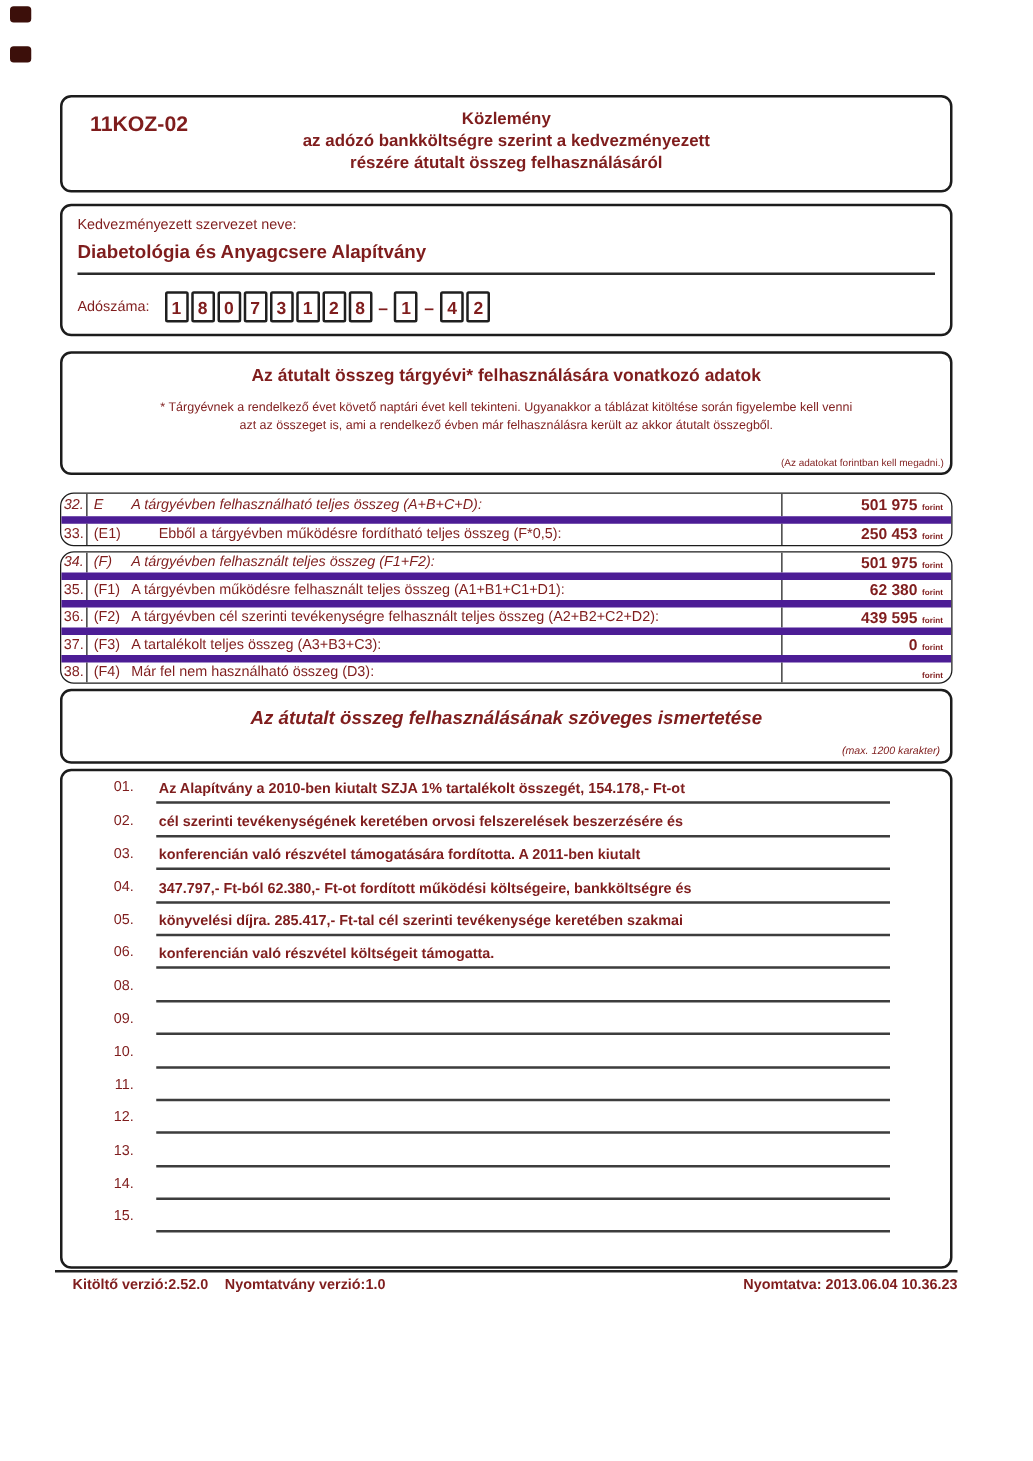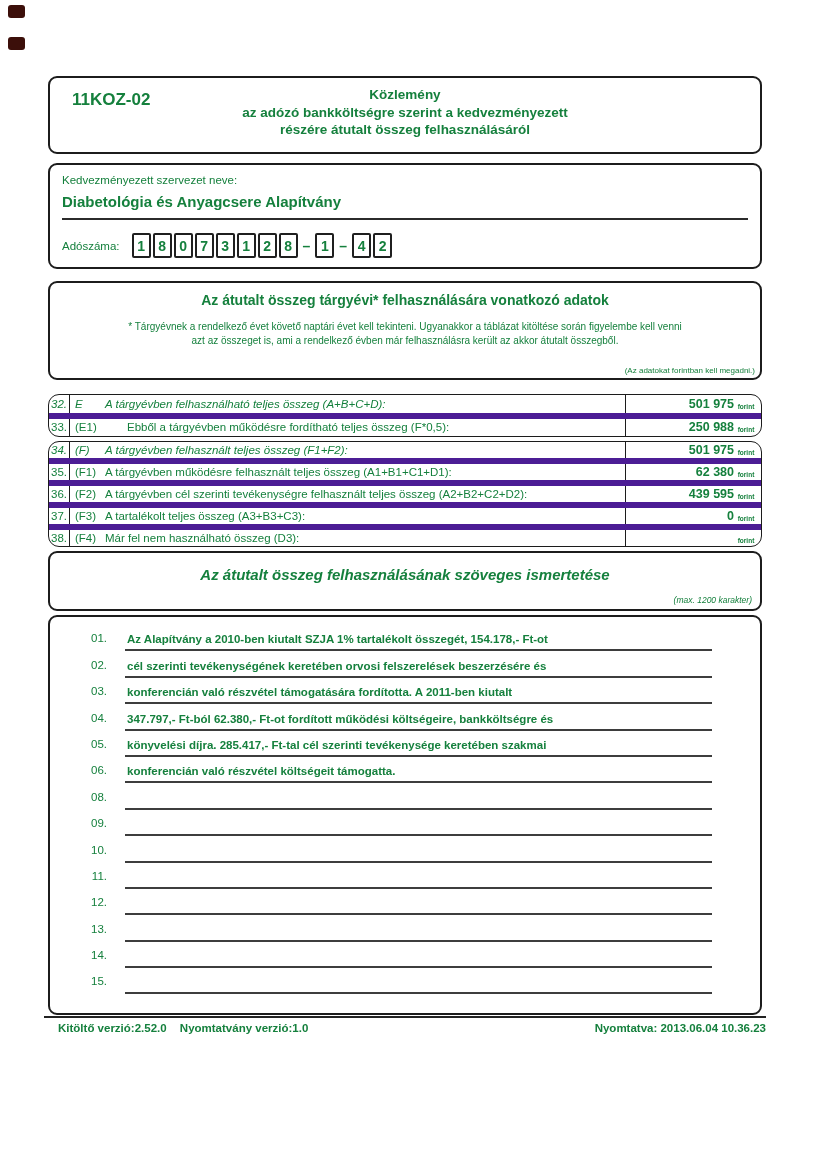--- a/index.html
+++ b/index.html
@@ -1,19 +1,19 @@
 <!DOCTYPE html>
 <html><head>
 <meta charset="utf-8">
 <style>
   * { margin:0; padding:0; box-sizing:border-box; }
   html,body { background:#ffffff; }
   .page {
     position:relative; width:826px; height:1169px; background:#ffffff;
-    font-family:"Liberation Sans", sans-serif; color:#15803d; overflow:hidden;
+    font-family:"Liberation Sans", sans-serif; color:#7f1d1d; overflow:hidden;
   }
   .mark { position:absolute; left:8px; width:17px; height:13px; background:#3c0f0a; border-radius:3px; }
   .mark.m1 { top:5px; } .mark.m2 { top:37px; }
 
   .box { position:absolute; left:48px; width:714px; border:2px solid #1c1c1c; border-radius:9px; background:#fff; }
 
   
   .header-box { top:76px; height:78px; }
   .form-code { position:absolute; left:22px; top:12px; font-size:17px; font-weight:bold; }
   .form-title { position:absolute; left:0; right:0; top:8px; text-align:center; font-weight:bold; font-size:13.5px; line-height:1.3; }
@@ -49,21 +49,21 @@
   .hdr .tnum, .hdr .tmain { font-style:italic; }
   .tval { width:136px; border-left:1px solid #1c1c1c; display:flex; align-items:center; justify-content:flex-end; padding-right:3px; }
   .val { font-weight:bold; font-size:12.5px; }
   .unit { font-size:6.5px; font-weight:bold; width:24px; text-align:center; padding-top:5px; }
 
   
   .narr-box { top:551px; height:60px; }
   .narr-title { position:absolute; left:0; right:0; top:13px; text-align:center; font-style:italic; font-size:15px;font-weight:bold; }
   .max-note { position:absolute; right:8px; bottom:4px; font-style:italic; font-size:8.5px; }
 
-  .lines-box { top:615px; height:400px; padding-top:8px; }
+  .lines-box { top:615px; height:400px; padding-top:0; }
   .nline { display:flex; height:26.4px; align-items:flex-end; }
   .lnum { width:57px; text-align:right; font-size:11.5px; padding-bottom:7px; }
   .ltext { flex:1; margin-left:18px; margin-right:48px; border-bottom:2px solid #3d3d3d;
            font-weight:bold; font-size:11.5px; padding:0 2px 4px 2px; white-space:nowrap; overflow:hidden; }
 
   
   .footer-rule { position:absolute; left:44px; top:1016px; width:722px; border-top:2px solid #222; }
   .footer { position:absolute; left:50px; right:60px; top:1022px; display:flex; justify-content:space-between;
             font-weight:bold; font-size:11.5px;margin-left:8px; }
   .footer-left span + span { margin-left:10px; }
@@ -133,21 +133,21 @@
         <span class="unit">forint</span>
       </div>
     </div>
     <div class="trow sub">
       <div class="tnum">33.</div>
       <div class="tmain">
         <span class="tcode">(E1)</span>
         <span class="tlabel">Ebből a tárgyévben működésre fordítható teljes összeg (F*0,5):</span>
       </div>
       <div class="tval">
-        <span class="val">250 988</span>
+        <span class="val">250 453</span>
         <span class="unit">forint</span>
       </div>
     </div>
   </div>
 
   <div class="box table-box g2">
     <div class="trow hdr">
       <div class="tnum">34.</div>
       <div class="tmain">
         <span class="tcode">(F)</span>

